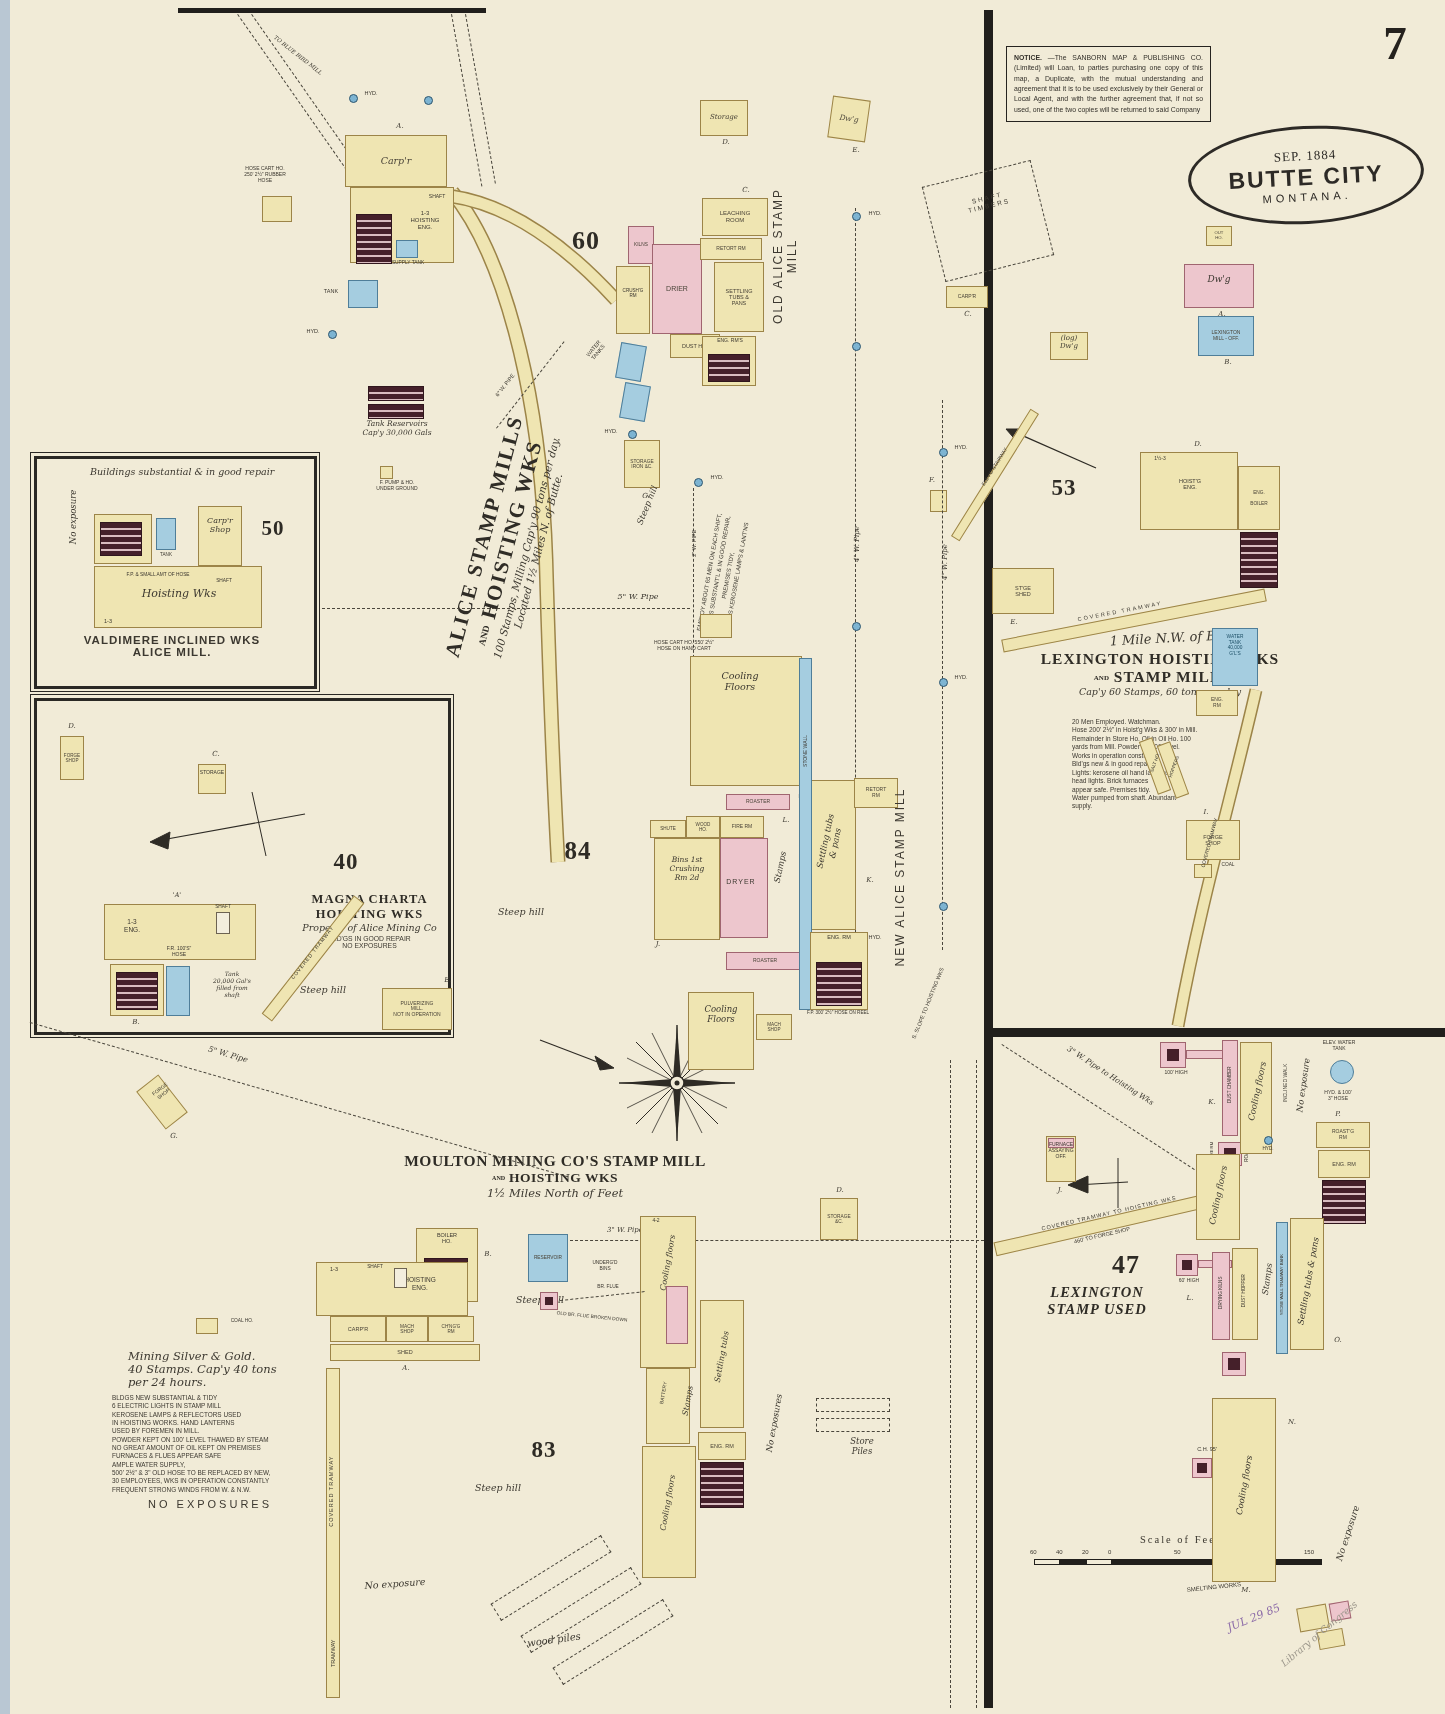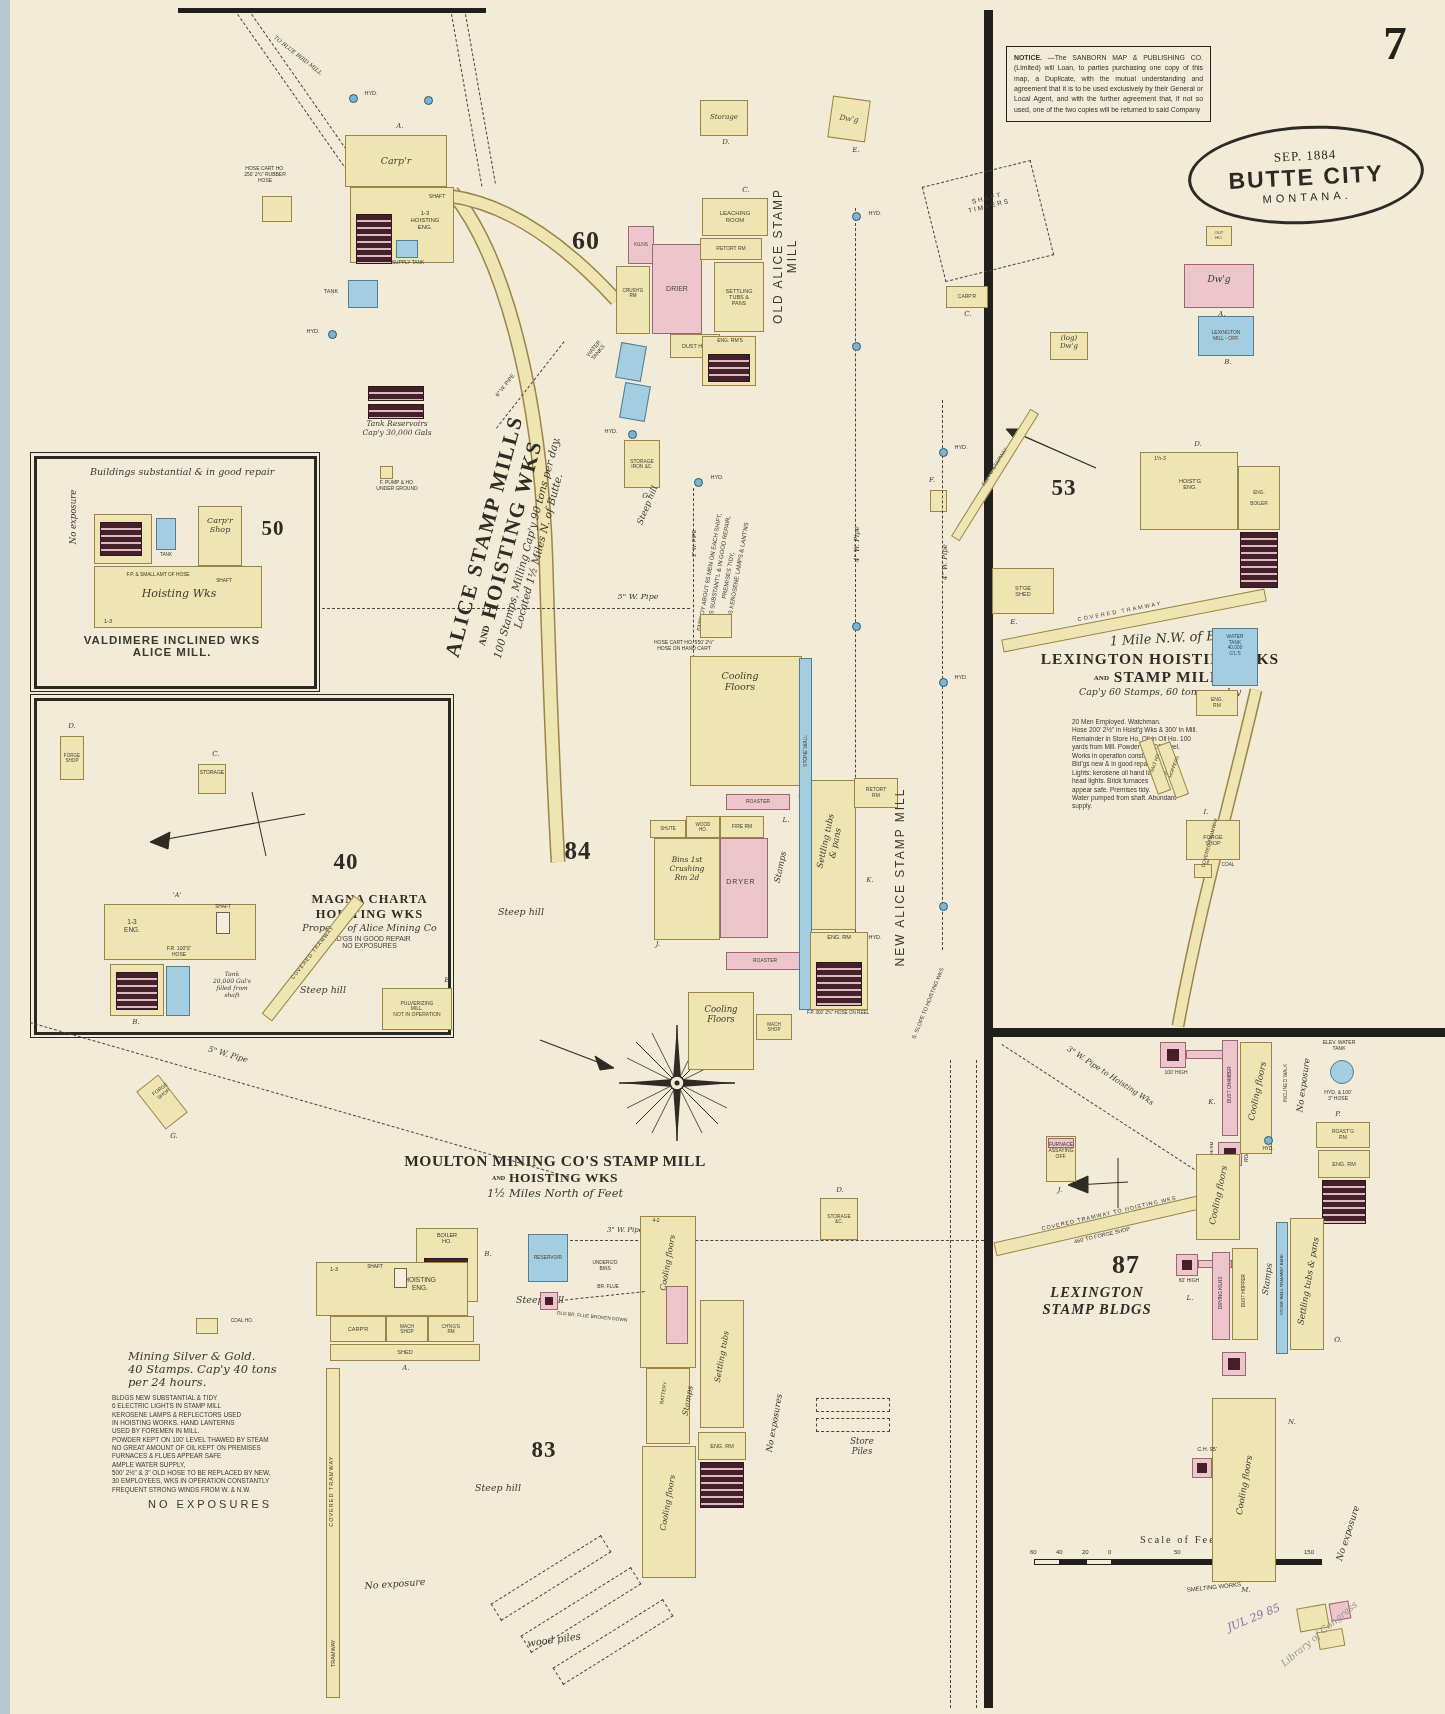--- a/index.html
+++ b/index.html
@@ -142,21 +142,21 @@
 Works in operation constantly.
 Bld'gs new &amp; in good repair.
 Lights: kerosene oil hand lanterns &amp;
 head lights. Brick furnaces
 appear safe. Premises tidy.
 Water pumped from shaft. Abundant
 supply.</div>
 
   <div class="el ttl-c" style="left:1012px;top:1284px;width:170px;">
     <div class="map-title" style="font-size:14.5px;font-style:italic;letter-spacing:1px;">LEXINGTON</div>
-    <div class="map-title" style="font-size:14.5px;font-style:italic;letter-spacing:1px;">STAMP BLDGS</div>
+    <div class="map-title" style="font-size:14.5px;font-style:italic;letter-spacing:1px;">STAMP USED</div>
   </div>
 
   <div class="el ttl-c" style="left:360px;top:1152px;width:390px;">
     <div class="map-title" style="font-size:15.5px;letter-spacing:.5px;">MOULTON MINING CO'S STAMP MILL</div>
     <div class="map-title" style="font-size:13.5px;letter-spacing:.5px;">
       <span class="small-and">AND</span>
       <span>HOISTING WKS</span>
     </div>
     <div class="f-cur" style="font-family:'DejaVu Serif',serif;font-style:italic;font-size:11.5px;">1½ Miles North of Feet</div>
   </div>
@@ -514,21 +514,21 @@
       <div class="el lbl f-cur" style="left: 1018px; top: 1072px; width: 184px; font-size: 7.5px; transform: rotate(33deg);">3" W. Pipe to Hoisting Wks</div>
       <div class="el bldg c-y" style="left: 1046px; top: 1136px; width: 30px; height: 46px;"></div>
       <div class="el bldg c-p" style="left: 1048px; top: 1138px; width: 26px; height: 10px;"></div>
       <div class="el lbl f-blk" style="left: 1028px; top: 1142px; width: 66px; font-size: 5px;">FURNACE
 ASSAYING
 OFF.</div>
       <div class="el lbl f-cur" style="left: 1050px; top: 1186px; width: 20px; font-size: 7px;">J.</div>
       <div class="el band" style="left: 992px; top: 1216px; width: 235px; height: 14px; transform: rotate(-13deg);"></div>
       <div class="el lbl f-blk" style="left: 998px; top: 1210px; width: 222px; font-size: 5.5px; transform: rotate(-13deg); letter-spacing: 1px;">COVERED TRAMWAY TO HOISTING WKS</div>
       <div class="el lbl f-blk" style="left: 1016px; top: 1232px; width: 172px; font-size: 5.5px; transform: rotate(-13deg);">460' TO FORGE SHOP</div>
-      <div class="el lbl f-big" style="left: 1094px; top: 1250px; width: 64px; font-size: 26px;">87</div>
+      <div class="el lbl f-big" style="left: 1094px; top: 1250px; width: 64px; font-size: 26px;">47</div>
       <div class="el chim" style="left: 1160px; top: 1042px; width: 26px; height: 26px;"></div>
       <div class="el bldg c-p" style="left: 1186px; top: 1050px; width: 46px; height: 9px;"></div>
       <div class="el lbl f-blk" style="left: 1150px; top: 1070px; width: 52px; font-size: 5px;">100' HIGH</div>
       <div class="el lbl f-cur" style="left: 1202px; top: 1098px; width: 20px; font-size: 7px;">K.</div>
       <div class="el bldg c-p" style="left: 1222px; top: 1040px; width: 16px; height: 96px;"></div>
       <div class="el lbl f-blk" style="left: 1186px; top: 1082px; width: 88px; font-size: 4.6px; transform: rotate(-90deg);">DUST CHAMBER</div>
       <div class="el chim" style="left: 1218px; top: 1142px; width: 24px; height: 24px;"></div>
       <div class="el lbl f-blk" style="left: 1190px; top: 1148px; width: 44px; font-size: 4.2px; transform: rotate(-90deg);">FIRE RM</div>
       <div class="el lbl f-blk" style="left: 1222px; top: 1148px; width: 50px; font-size: 4.6px; transform: rotate(-90deg);">ROASTER</div>
       <div class="el bldg c-y" style="left: 1240px; top: 1042px; width: 32px; height: 112px;"></div>

